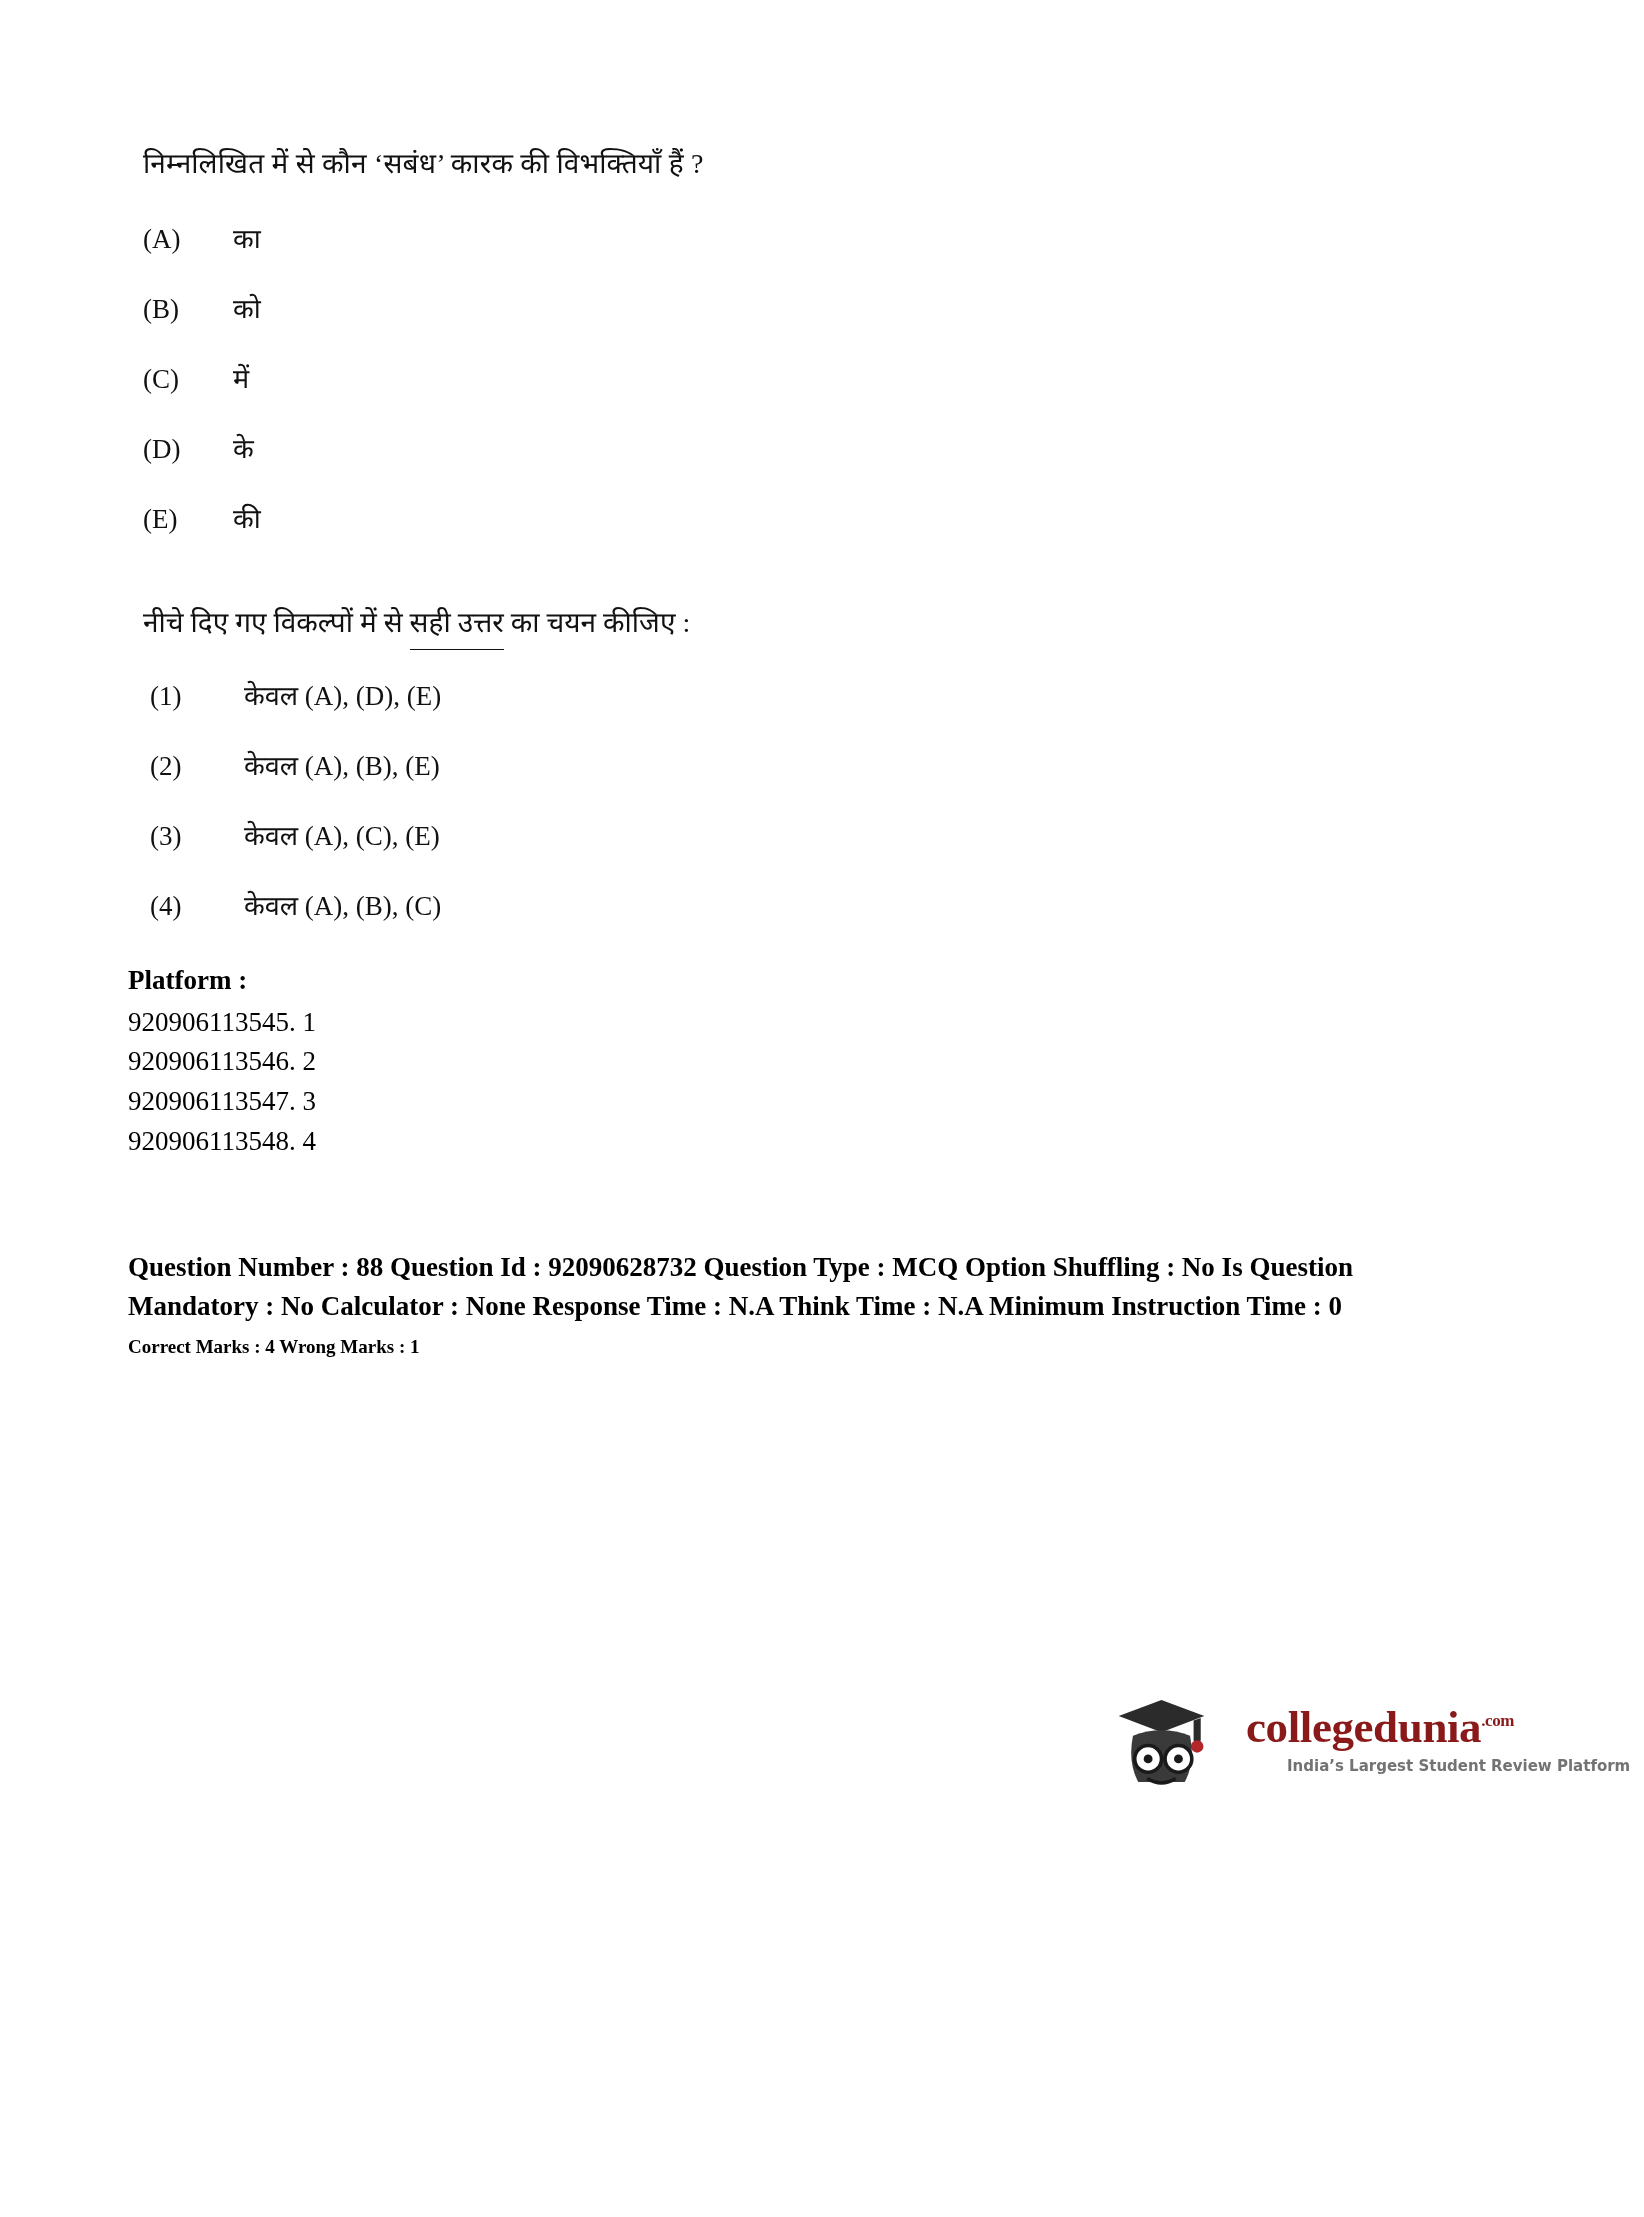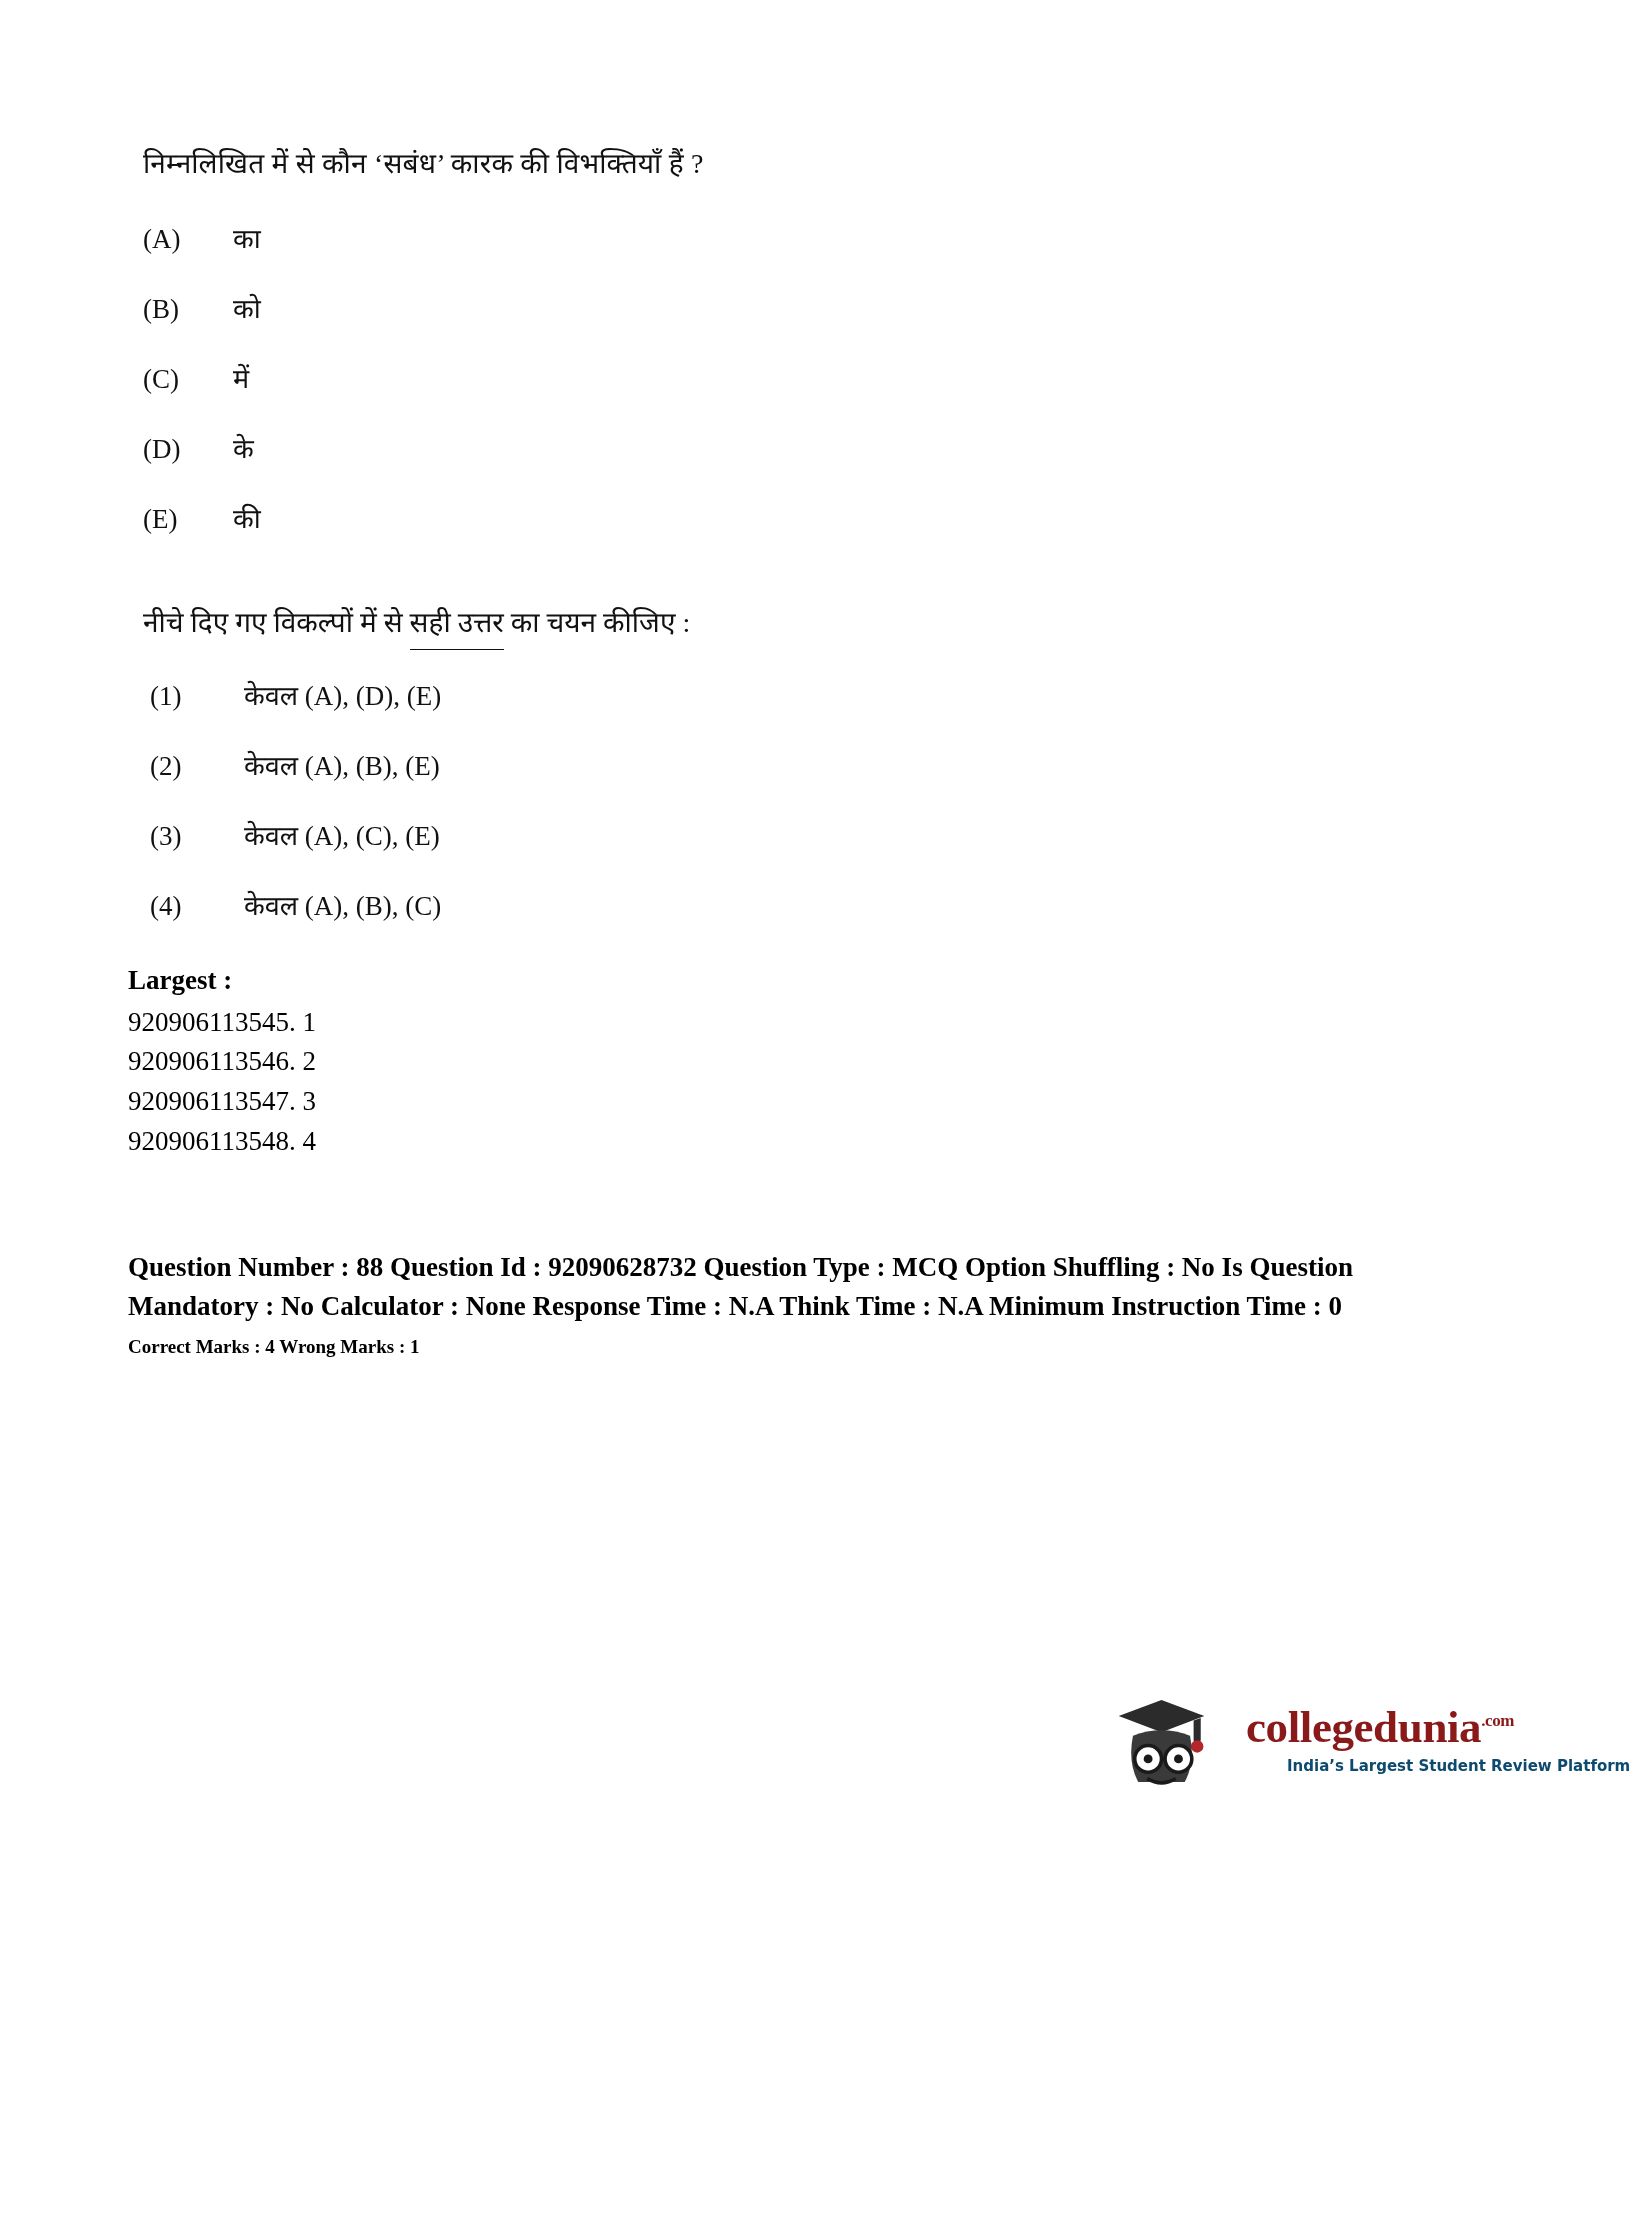--- a/index.html
+++ b/index.html
@@ -153,21 +153,21 @@
     color: #8a1a1a;
     vertical-align: super;
   }
   .logo .tagline {
     position: absolute;
     left: 179px;
     bottom: 16px;
     font-family: "DejaVu Sans", sans-serif;
     font-size: 15px;
     font-weight: bold;
-    color: #0c4a6e;
+    color: #737373;
     white-space: nowrap;
   }
 </style>
 </head>
 <body>
 
 <div class="page">
 
   <div class="scan stem">निम्नलिखित में से कौन ‘सबंध’ कारक की विभक्तियाँ हैं ?</div>
 
@@ -211,21 +211,21 @@
       <span class="num">(3)</span>
       <span class="txt">केवल (A), (C), (E)</span>
     </div>
     <div class="choicerow">
       <span class="num">(4)</span>
       <span class="txt">केवल (A), (B), (C)</span>
     </div>
   </div>
 
   <div class="meta">
-    <div class="opt-header">Largest :</div>
+    <div class="opt-header">Platform :</div>
     <div class="opt-item">920906113545. 1</div>
     <div class="opt-item">920906113546. 2</div>
     <div class="opt-item">920906113547. 3</div>
     <div class="opt-item">920906113548. 4</div>
 
     <div class="qinfo">Question Number : 88 Question Id : 92090628732 Question Type : MCQ Option Shuffling : No Is Question Mandatory : No Calculator : None Response Time : N.A Think Time : N.A Minimum Instruction Time : 0</div>
     <div class="marks">Correct Marks : 4 Wrong Marks : 1</div>
   </div>
 
   <div class="logo">

